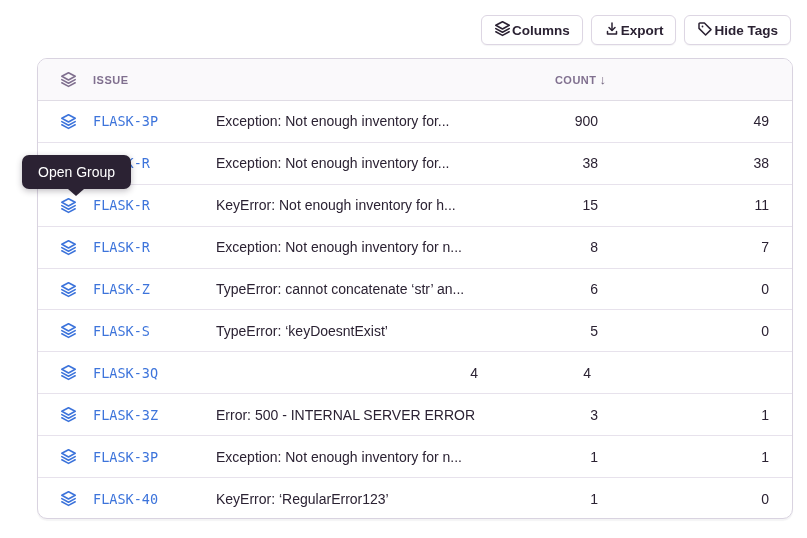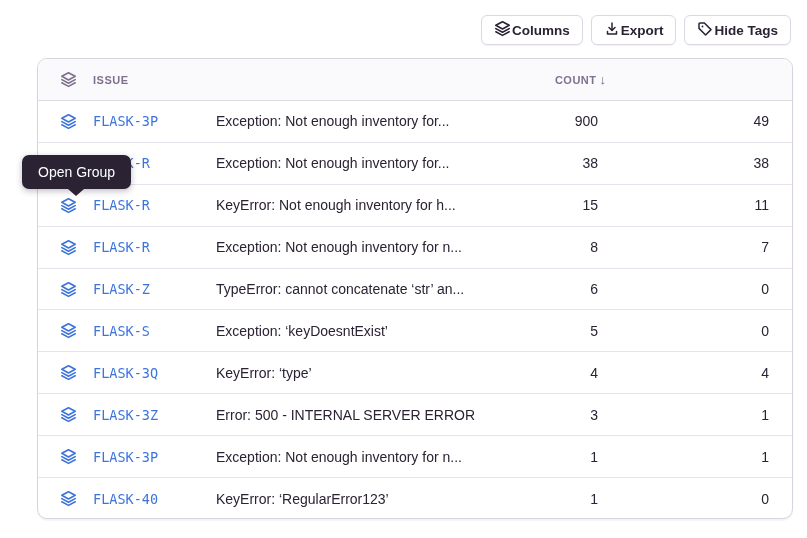--- a/index.html
+++ b/index.html
@@ -197,37 +197,36 @@
     <div class="td-issue">
       <span class="issue-icon">
         <svg width="17" height="17" viewBox="0 0 16 16" fill="none" stroke="currentColor" stroke-width="1.5" stroke-linejoin="round" stroke-linecap="round">
           <path d="M8 1.6 14.3 5 8 8.4 1.7 5Z"></path>
               <path d="M1.7 8.1 8 11.5 14.3 8.1"></path>
               <path d="M1.7 11.1 8 14.5 14.3 11.1"></path>
         </svg>
       </span>
       <a class="issue-id">FLASK-S</a>
     </div>
-    <div class="td-msg">Exception: ‘keyDoesntExist’</div>
+    <div class="td-msg">TypeError: ‘keyDoesntExist’</div>
     <div class="td-num">5</div>
     <div class="td-num2">0</div>
   </div>
 
   <div class="tr">
     <div class="td-issue">
       <span class="issue-icon">
         <svg width="17" height="17" viewBox="0 0 16 16" fill="none" stroke="currentColor" stroke-width="1.5" stroke-linejoin="round" stroke-linecap="round">
           <path d="M8 1.6 14.3 5 8 8.4 1.7 5Z"></path>
               <path d="M1.7 8.1 8 11.5 14.3 8.1"></path>
               <path d="M1.7 11.1 8 14.5 14.3 11.1"></path>
         </svg>
       </span>
       <a class="issue-id">FLASK-3Q</a>
     </div>
-    <div class="td-msg">KeyError: ‘type’</div>
     <div class="td-num">4</div>
     <div class="td-num2">4</div>
   </div>
 
   <div class="tr">
     <div class="td-issue">
       <span class="issue-icon">
         <svg width="17" height="17" viewBox="0 0 16 16" fill="none" stroke="currentColor" stroke-width="1.5" stroke-linejoin="round" stroke-linecap="round">
           <path d="M8 1.6 14.3 5 8 8.4 1.7 5Z"></path>
               <path d="M1.7 8.1 8 11.5 14.3 8.1"></path>

